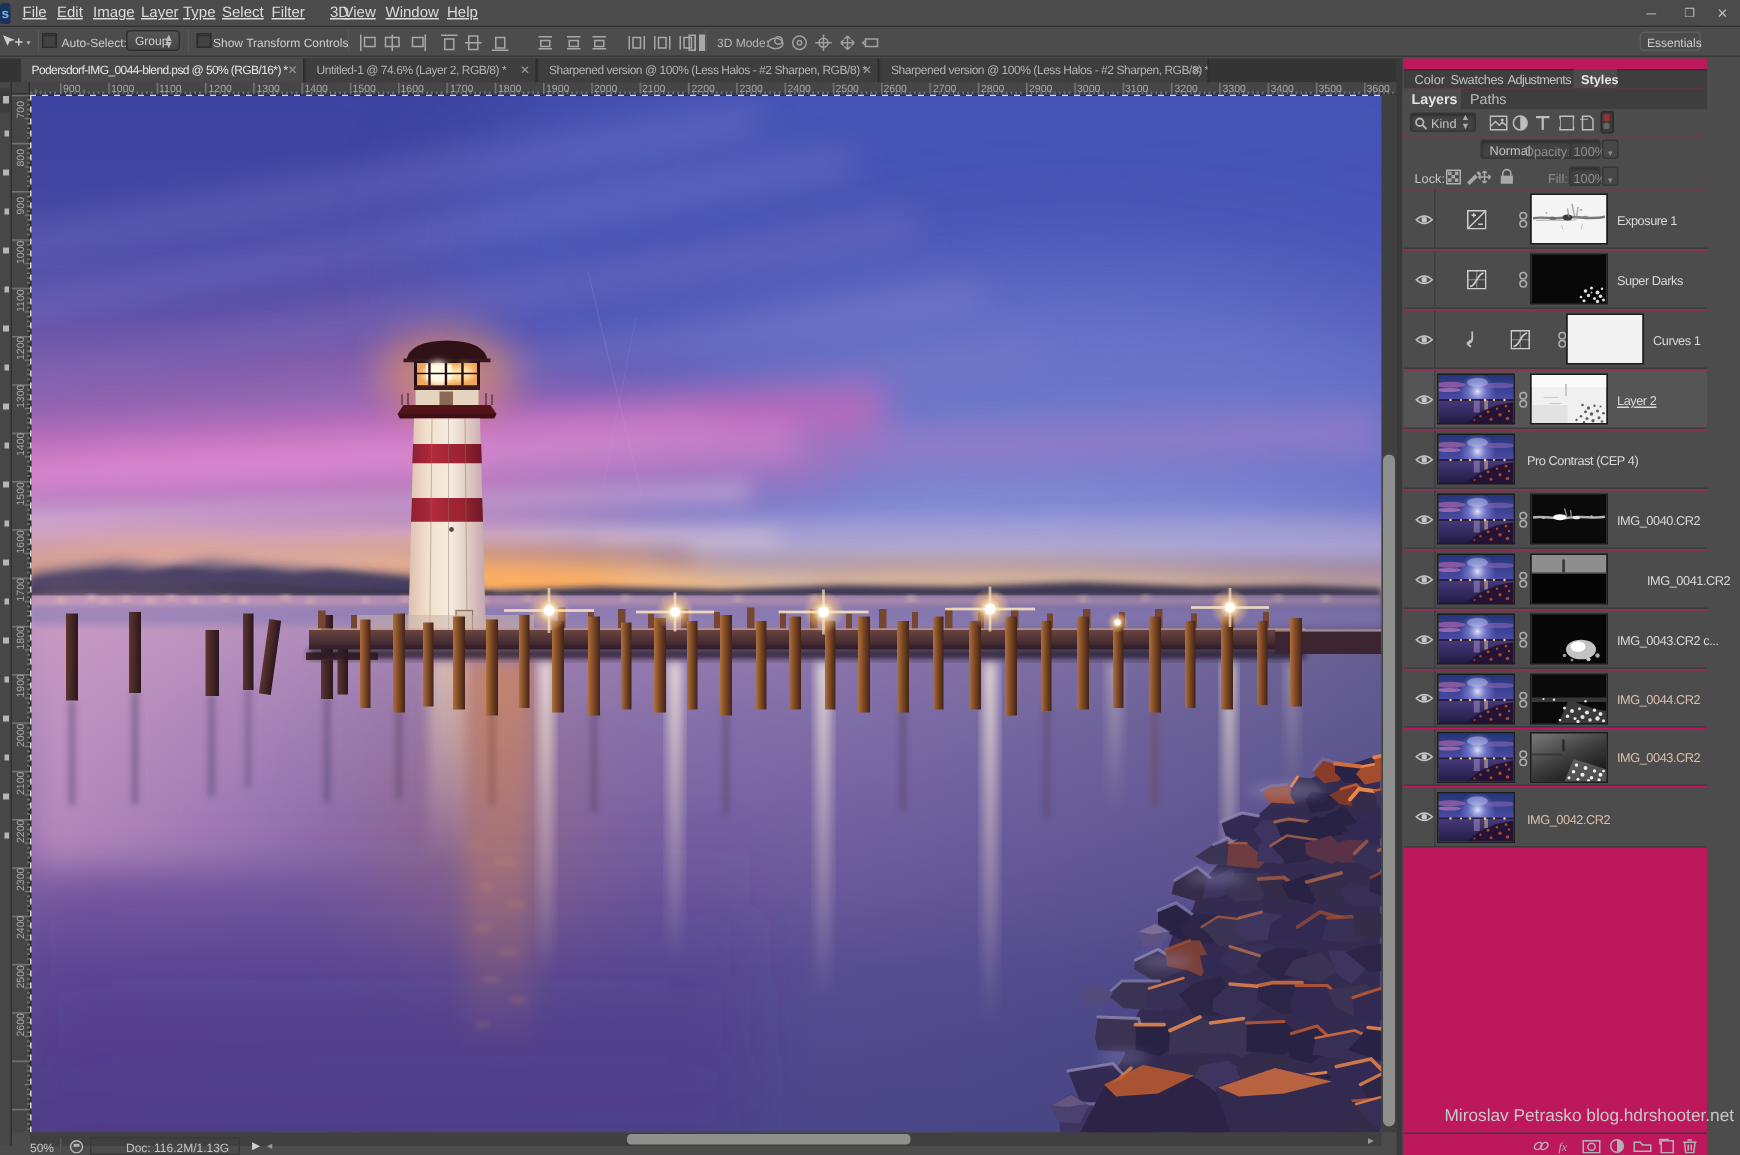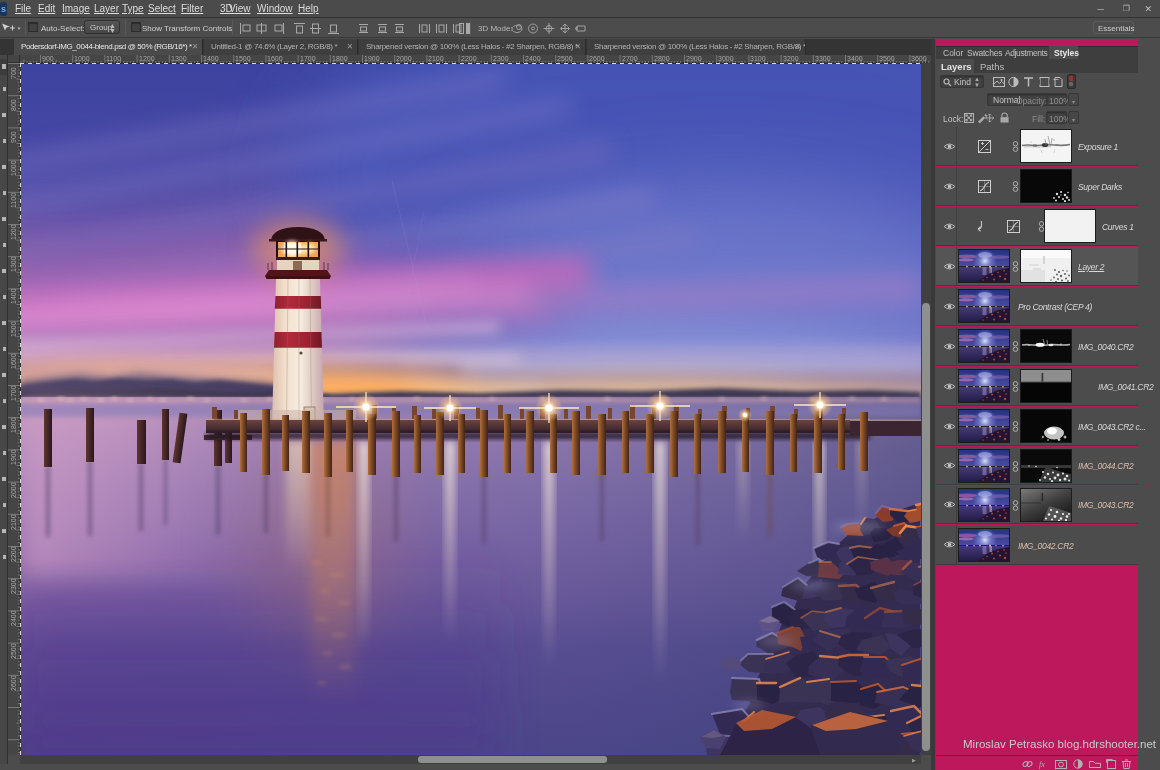--- a/index.html
+++ b/index.html
@@ -51,21 +51,21 @@
   
   #dockgap { left:931px; top:39px; width:4px; height:731px; background:#393939; }
   #icondock { left:935px; top:39px; width:23px; height:731px; background:#4c4c4c; }
   #rpanel { left:936px; top:39px; width:202px; height:731px; background:#be185d; }
   .ptabstrip { position:absolute; left:0; width:202px; background:#3e3e3e; }
   .well { position:absolute; background:#424242; border:1px solid #373737;
     box-shadow:inset 0 1px 2px rgba(0,0,0,.35); border-radius:2px;
     color:#c4c4c4; font-size:8.5px; }
   .lrow { position:absolute; left:0; width:202px; border-bottom:1px solid #3d3d3d;
     background:#4c4c4c; }
-  .lrow .nm { position:absolute; font-size:8.5px; letter-spacing:-0.3px; color:#d8d8d8; white-space:nowrap;font-style:italic; }
+  .lrow .nm { position:absolute; font-size:8.5px; letter-spacing:-0.3px; color:#d8d8d8; white-space:nowrap; }
   .eye { position:absolute; left:7px; width:13px; height:9px; }
   .thumb { position:absolute; border:1px solid #1c1c1c; overflow:hidden; }
   #wm { left:963px; top:738px; color:#c9c9c9; font-size:11.5px; white-space:nowrap; }
 </style>
 </head>
 <body>
 <div id="app">
 
   <div class="abs" id="menubar">
     <div class="abs" style="left:0;top:2px;width:7px;height:14px;background:#19355e;border-radius:2px;"></div>
@@ -846,20 +846,32 @@
     <path d="M0,0.5 H901 M0.5,0 V692" stroke="#dadada" stroke-width="1" fill="none" stroke-dasharray="4 4"></path>
   </svg>
   </div>
 
   <div class="abs" id="vsb"></div>
   <div class="abs" id="vsbth"></div>
   <div class="abs" id="hsb"></div>
   <div class="abs" id="hsbth"></div>
   <div class="abs" style="left:912px;top:757px;width:6px;height:6px;color:#9a9a9a;font-size:5px;">▶</div>
   <div class="abs" id="statusbar"></div>
+  <div class="abs" id="statusrow">
+    <span class="abs" style="left:20px;top:4px;">50%</span>
+    <div class="abs" style="left:40px;top:2px;width:1px;height:10px;background:#3a3a3a;border-right:1px solid #5a5a5a;"></div>
+    <svg class="abs" style="left:46px;top:3px;" width="10" height="9" viewBox="0 0 10 9">
+        <circle cx="5" cy="4.5" r="4" fill="none" stroke="#b5b5b5" stroke-width="1"></circle>
+        <path d="M3,2.5 h4 v2 h-4 z" fill="#b5b5b5"></path>
+      </svg>
+    <div class="abs" style="left:60px;top:1px;width:100px;height:12px;border:1px solid #3a3a3a;"></div>
+    <span class="abs" style="left:84px;top:4px;">Doc: 116.2M/1.13G</span>
+    <span class="abs" style="left:168px;top:3px;font-size:7px;color:#cfcfcf;">▶</span>
+    <span class="abs" style="left:178px;top:3px;font-size:7px;color:#9a9a9a;">◂</span>
+  </div>
 
   <div class="abs" id="dockgap"></div>
   <div class="abs" id="icondock">
     <div class="abs" style="left:5px;top:2px;color:#b0b0b0;font-size:8px;">««</div>
     <svg class="abs" style="left:0;top:0;" width="23" height="260" viewBox="0 0 23 260">
       <g stroke="#3c3c3c" stroke-width="1">
         <line x1="1" y1="37" x2="22" y2="37"></line>
           <line x1="1" y1="66" x2="22" y2="66"></line>
         <line x1="1" y1="95" x2="22" y2="95"></line>
           <line x1="1" y1="126" x2="22" y2="126"></line>

